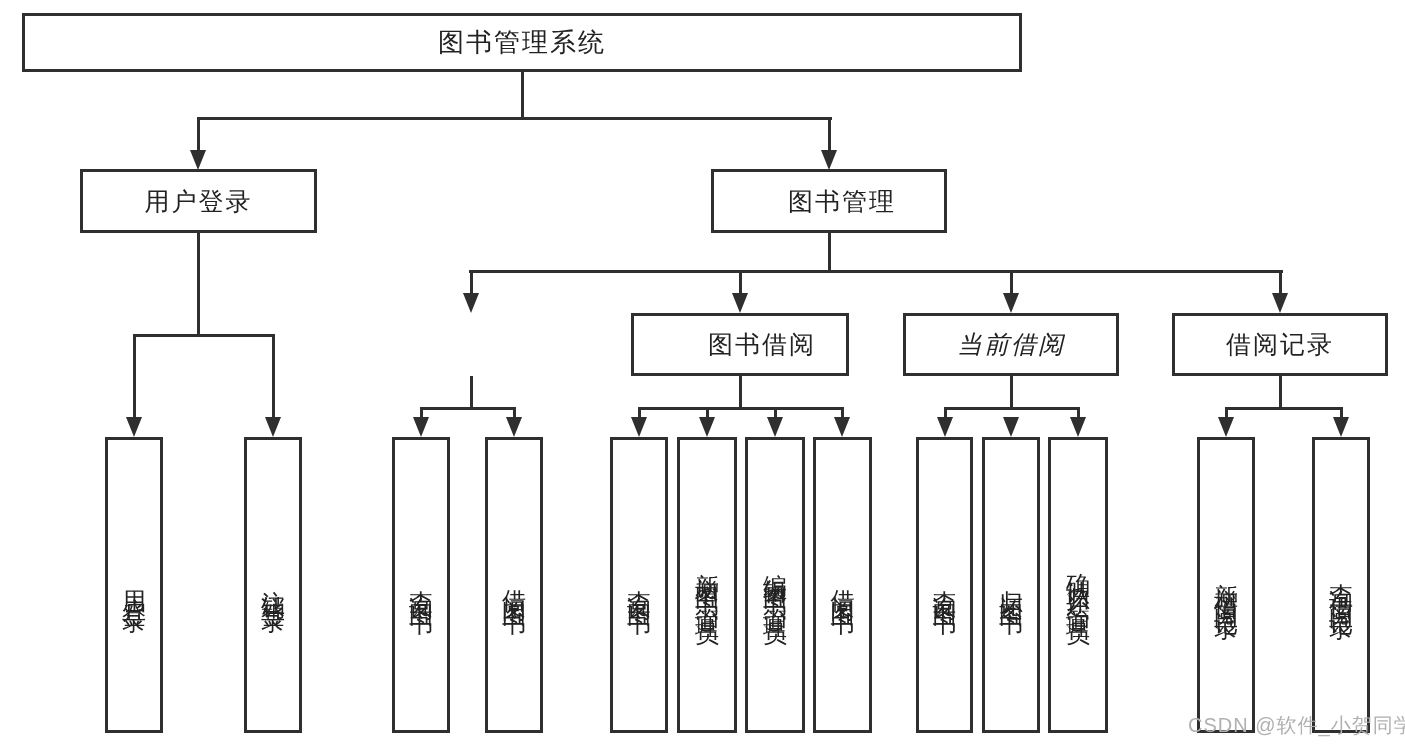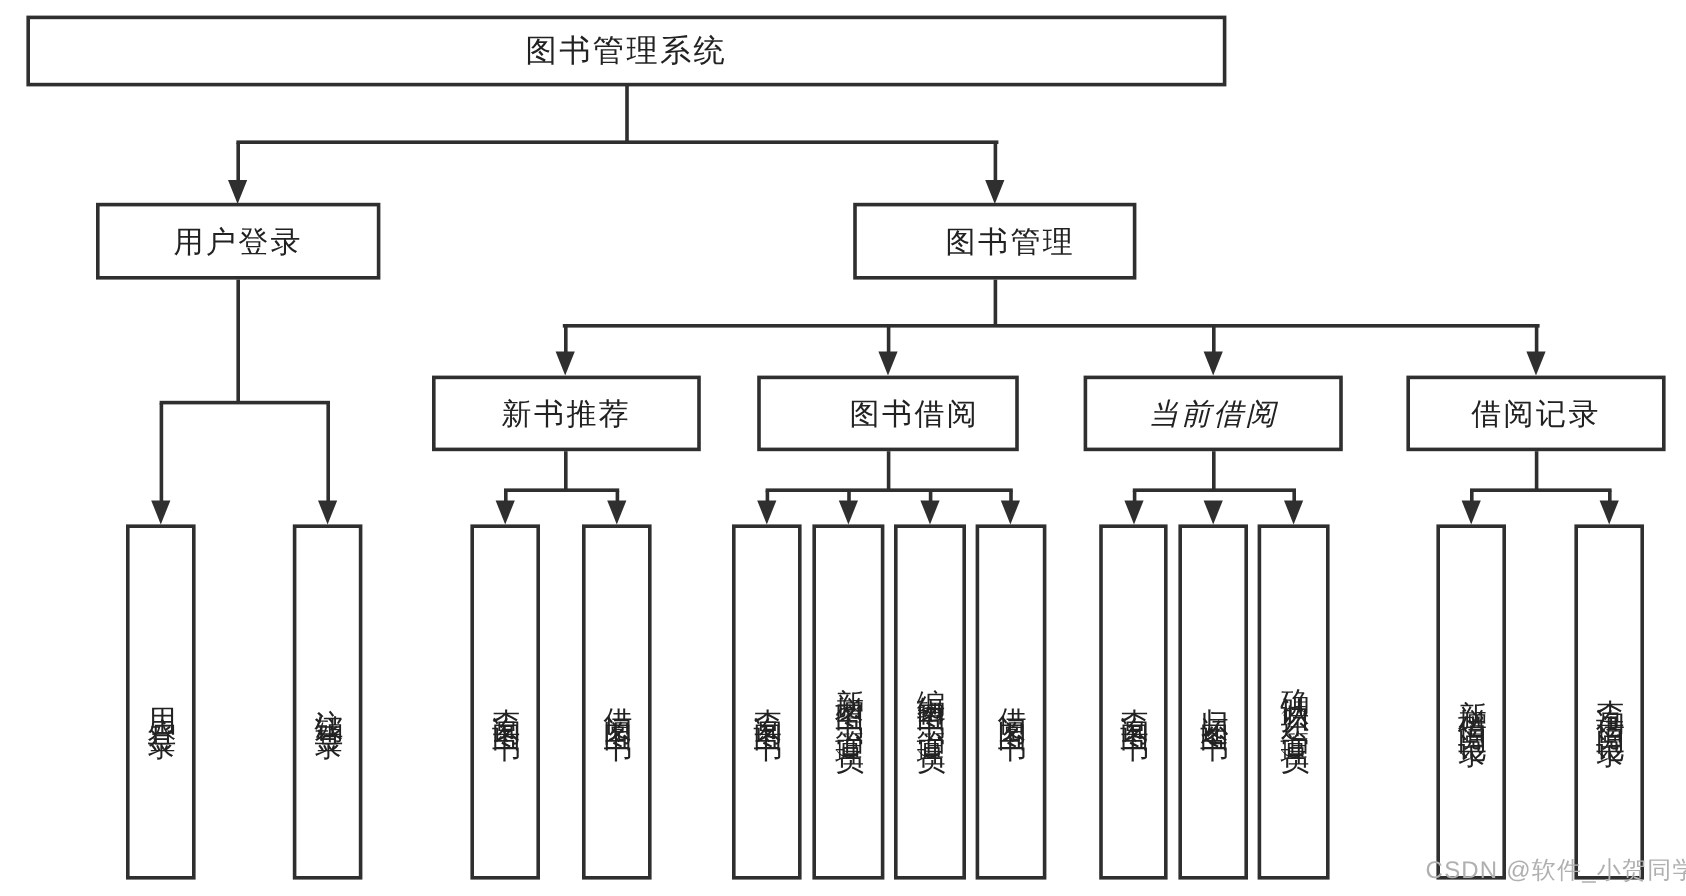--- a/index.html
+++ b/index.html
@@ -33,21 +33,20 @@
 </head>
 <body>
 
 <div class="canvas">
 
   <div class="box root" style="left:22px;top:13px;width:1000px;height:59px;text-align:center;">图书管理系统</div>
 
   <div class="box" style="left:80px;top:169px;width:237px;height:64px;">用户登录</div>
   <div class="box" style="left:711px;top:169px;width:236px;height:64px;padding-left:26px;">图书管理</div>
 
-  <div class="box" style="left:360px;top:313px;width:224px;height:63px;">新书推荐</div>
   <div class="box" style="left:631px;top:313px;width:218px;height:63px;padding-left:44px;">图书借阅</div>
   <div class="box" style="left:903px;top:313px;width:216px;height:63px;font-style:italic;">当前借阅</div>
   <div class="box" style="left:1172px;top:313px;width:216px;height:63px;">借阅记录</div>
 
   <div class="box leaf" style="left:105px;top:437px;width:58px;height:296px;">用户登录</div>
   <div class="box leaf" style="left:244px;top:437px;width:58px;height:296px;">注销登录</div>
 
   <div class="box leaf" style="left:392px;top:437px;width:58px;height:296px;">查询图书</div>
   <div class="box leaf" style="left:485px;top:437px;width:58px;height:296px;">借阅图书</div>
 

